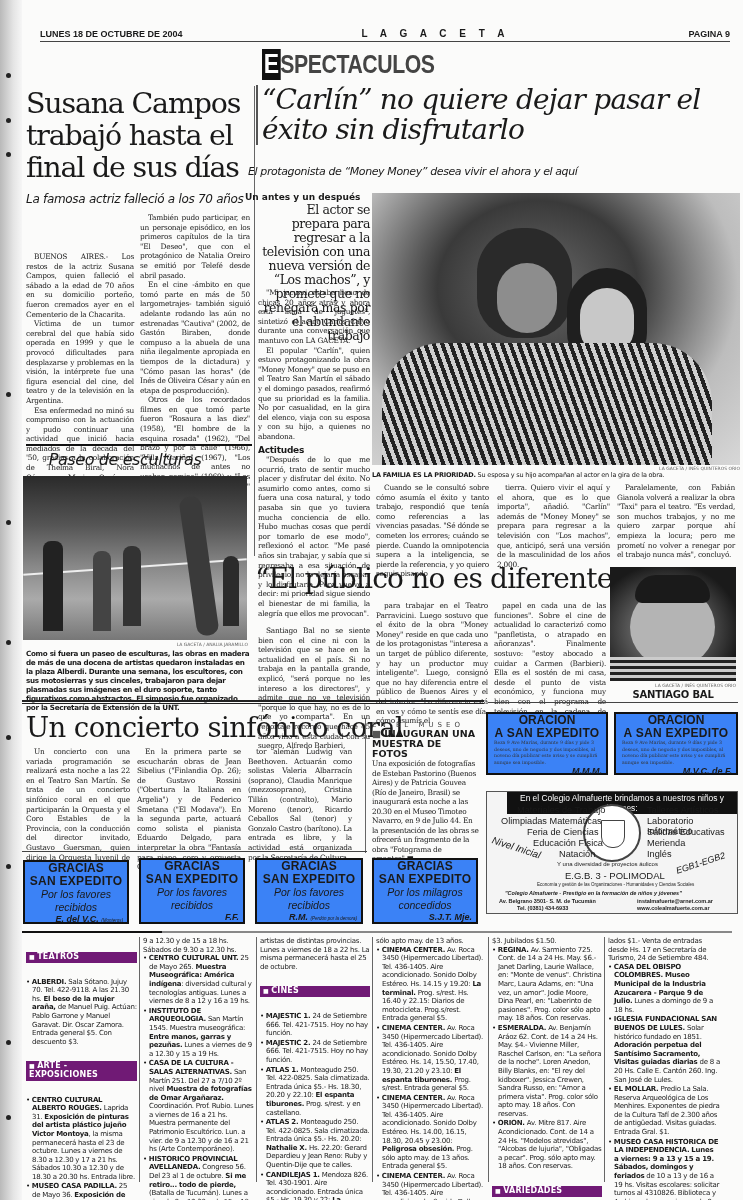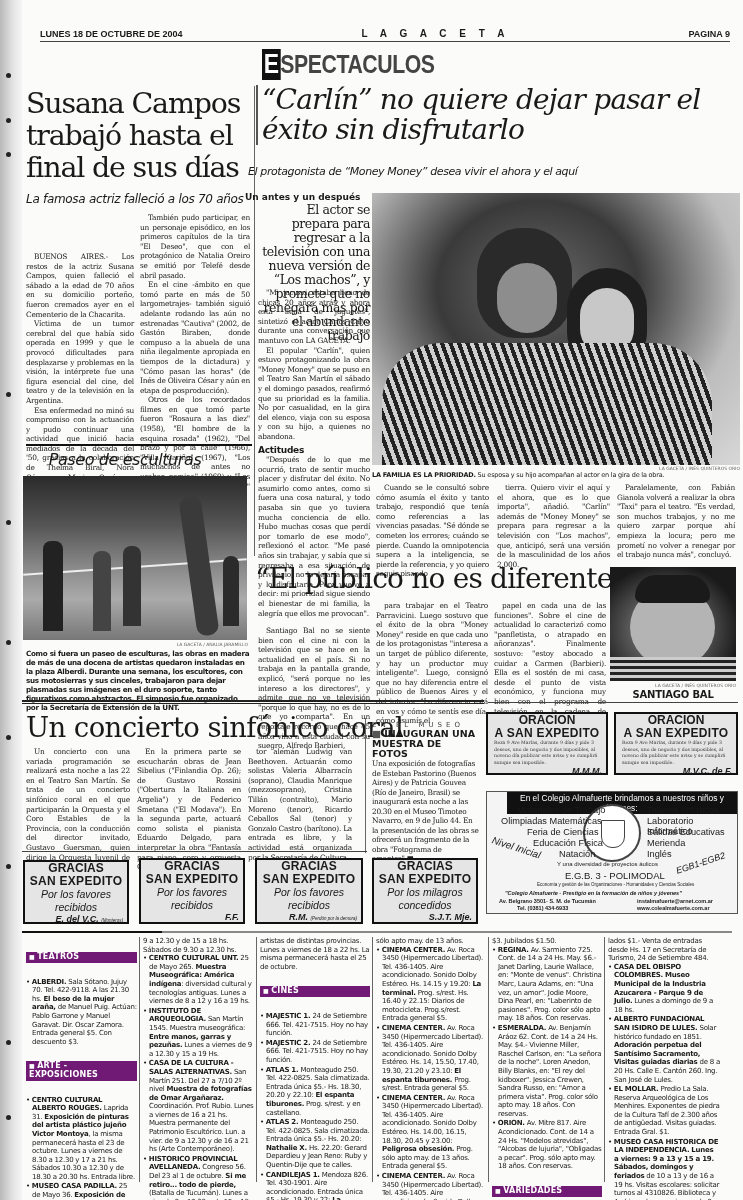--- a/index.html
+++ b/index.html
@@ -39,21 +39,21 @@
   .paseo-title { font-family: "DejaVu Sans", sans-serif; font-style: italic; font-size: 16px; text-align: center; letter-spacing: -0.4px; }
   .paseo-cap { font-family: "DejaVu Sans", sans-serif; font-weight: bold; font-size: 7.2px; line-height: 9px; letter-spacing: -0.3px; }
 
   .h-publico { left: 255px; top: 562px; font-family: "DejaVu Serif", serif; font-size: 28px; letter-spacing: -0.8px; }
   .h-concierto { left: 26px; top: 711px; font-family: "DejaVu Serif", serif; font-size: 27.5px; letter-spacing: -0.6px; }
 
   .museo-kick { font-family: "DejaVu Sans", sans-serif; font-size: 7px; letter-spacing: 4px; color: #444; }
   .museo-head { font-family: "DejaVu Sans", sans-serif; font-weight: bold; font-size: 9.5px; line-height: 10px; }
   .museo-body { font-family: "DejaVu Serif", serif; font-size: 7.4px; line-height: 9.5px; letter-spacing: -0.3px; }
 
-  .box { border: 2px solid #111; background: #e5e5e5; text-align: center; font-family: "Liberation Sans", sans-serif; }
+  .box { border: 2px solid #111; background: #3b82f6; text-align: center; font-family: "Liberation Sans", sans-serif; }
   .box .t1 { font-weight: bold; font-size: 12px; line-height: 13px; }
   .box .t2 { font-weight: bold; font-size: 12px; line-height: 13px; letter-spacing: 0.3px; }
   .box .t3 { font-style: italic; font-size: 10.5px; line-height: 13px; }
   .box .sig { font-weight: bold; font-style: italic; font-size: 9px; text-align: right; padding-right: 4px; }
   .box .sig small { font-size: 4.5px; font-weight: normal; }
   .box .body { font-family: "DejaVu Serif", serif; font-size: 4.6px; line-height: 6.5px; text-align: left; padding: 0 6px; color: #333; }
 
   .colegio { border: 1px solid #555; background: #f4f4f4; font-family: "Liberation Sans", sans-serif; }
   .colegio .bar { background: #111; color: #fff; font-size: 8.4px; text-align: center; padding: 1px 0; }
   .colegio .item { position: absolute; font-size: 9.2px; }
@@ -300,16 +300,16 @@
     <div class="entry"><b>REGINA.</b><span> Av. Sarmiento 725. Cont. de 14 a 24 Hs. May. $6.- Janet Darling, Laurie Wallace, en: "Monte de venus". Christina Marc, Laura Adams, en: "Una vez, un amor". Jodie Moore, Dina Pearl, en: "Laberinto de pasiones". Prog. color sólo apto may. 18 años. Con reservas.</span></div>
     <div class="entry"><b>ESMERALDA.</b><span> Av. Benjamín Aráoz 62. Cont. de 14 a 24 Hs. May. $4.- Vivienne Miller, Raschel Carlson, en: "La señora de la noche". Loren Anedon, Billy Blanks, en: "El rey del kidboxer". Jessica Crewen, Sandra Russo, en: "Amor a primera vista". Prog. color sólo apto may. 18 años. Con reservas.</span></div>
     <div class="entry"><b>ORION.</b><span> Av. Mitre 817. Aire Acondicionado. Cont. de 14 a 24 Hs. "Modelos atrevidas", "Alcobas de lujuria", "Obligadas a pecar". Prog. sólo apto may. 18 años. Con reservas.</span></div>
     <div class="cat">VARIEDADES</div>
     <div class="entry"><b>CASA DE LA INDEPENDENCIA.</b></div>
   </div>
 <div class="vline" style="left:604px;top:937px;height:245px;"></div>
 <div class="abs listings" id="lc6" style="left:608px;top:937px;width:112px;">
     <div>lados $1.- Venta de entradas desde Hs. 17 en Secretaría de Turismo, 24 de Setiembre 484.</div>
     <div class="entry"><b>CASA DEL OBISPO COLOMBRES. Museo Municipal de la Industria Azucarera - Parque 9 de Julio.</b><span> Lunes a domingo de 9 a 18 hs.</span></div>
-    <div class="entry"><b>ALBERTO FUNDACIONAL SAN ISIDRO DE LULES.</b><span> Solar histórico fundado en 1851. </span><b>Adoración perpetua del Santísimo Sacramento, Visitas guiadas diarias</b><span> de 8 a 20 Hs. Calle E. Cantón 260. Ing. San José de Lules.</span></div>
+    <div class="entry"><b>IGLESIA FUNDACIONAL SAN BUENOS DE LULES.</b><span> Solar histórico fundado en 1851. </span><b>Adoración perpetua del Santísimo Sacramento, Visitas guiadas diarias</b><span> de 8 a 20 Hs. Calle E. Cantón 260. Ing. San José de Lules.</span></div>
     <div class="entry"><b>EL MOLLAR.</b><span> Predio La Sala. Reserva Arqueológica de Los Menhires. Exponentes de piedra de la Cultura Tafí de 2.300 años de antigüedad. Visitas guiadas. Entrada Gral. $1.</span></div>
     <div class="entry"><b>MUSEO CASA HISTORICA DE LA INDEPENDENCIA.</b><span> </span><b>Lunes a viernes: 9 a 13 y 15 a 19. Sábados, domingos y feriados</b><span> de 10 a 13 y de 16 a 19 hs. Visitas escolares: solicitar turnos al 4310826. Biblioteca y Archivos: lunes a viernes de 9 a 13 hs. Valor de la entrada: Escolares y niños gratis, adultos $3, jubilados $1.</span></div>
   </div>
 
 </body></html>

